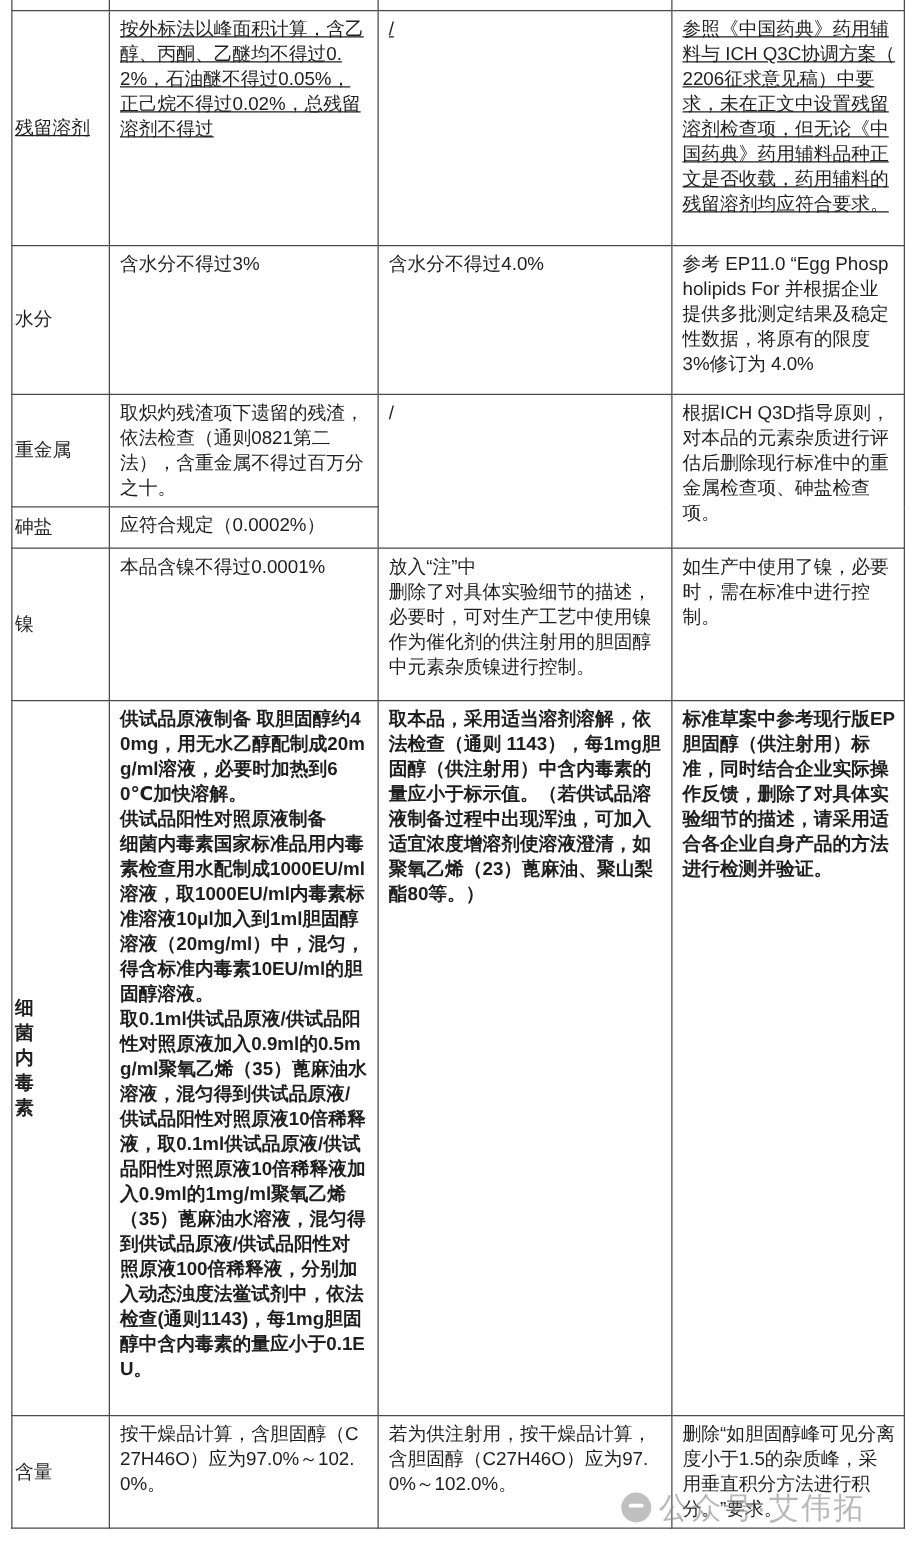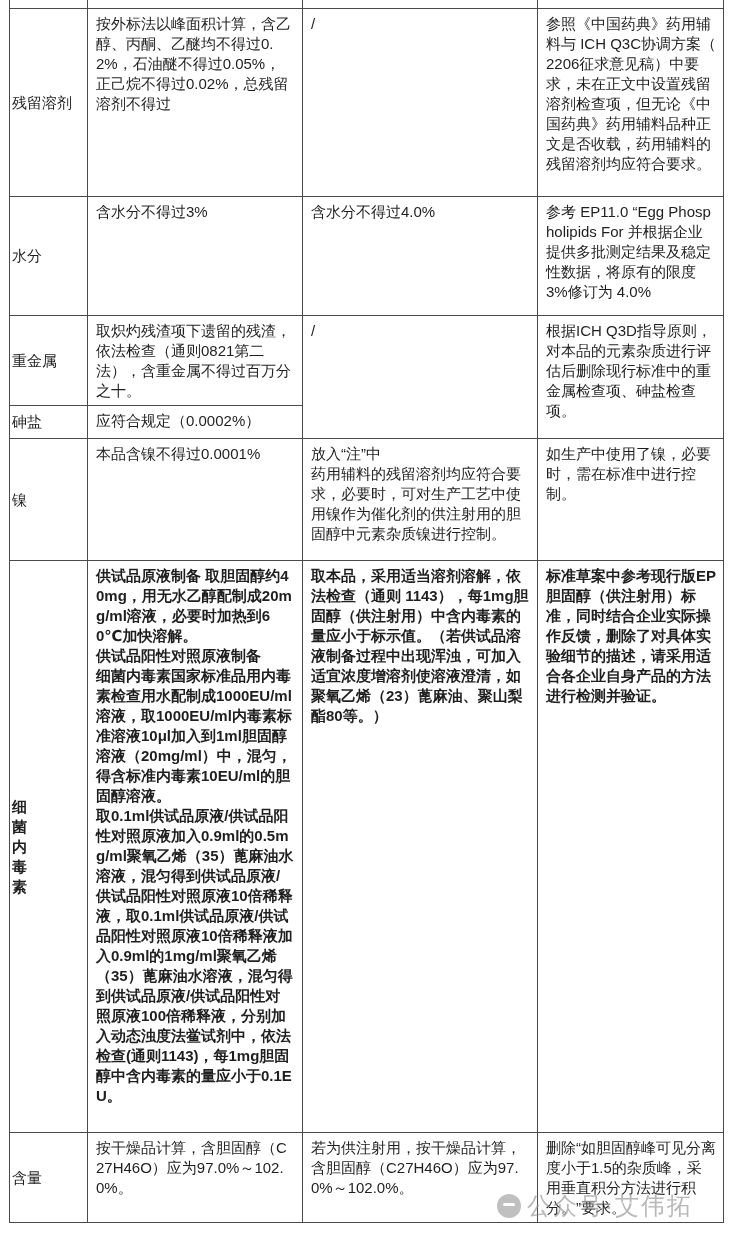--- a/index.html
+++ b/index.html
@@ -20,21 +20,21 @@
     overflow:hidden;
     white-space:pre-line;
     word-break:break-all;
     background:#ffffff;
   }
   .std-table tr.sliver td{border-top:none;padding:0;height:8px;}
   .std-table td.lbl{
     vertical-align:middle;text-align:left;
     padding:2px 2px;word-break:keep-all;
   }
-  .r-residual td{height:178px;}
+  .r-residual td{height:178px;text-decoration:underline;}
   .r-water td{height:109px;}
   .r-heavy td{height:75px;margin-top:16px;}
   .r-arsenic td{height:23px;}
   .r-nickel td{height:112px;}
   .r-endo td{height:562px;font-weight:bold;}
   .r-assay td{height:79px;}
   .watermark{
     position:absolute;left:497px;top:1188px;width:228px;height:36px;
     display:flex;align-items:center;gap:6px;
     color:rgba(140,140,140,0.62);
@@ -93,21 +93,21 @@
 
       <tr class="r-arsenic">
         <td class="lbl">砷盐</td>
         <td>应符合规定（0.0002%）</td>
       </tr>
 
       <tr class="r-nickel">
         <td class="lbl">镍</td>
         <td>本品含镍不得过0.0001%</td>
         <td>放入“注”中
-药用辅料的残留溶剂均应符合要求，必要时，可对生产工艺中使用镍作为催化剂的供注射用的胆固醇中元素杂质镍进行控制。</td>
+删除了对具体实验细节的描述，必要时，可对生产工艺中使用镍作为催化剂的供注射用的胆固醇中元素杂质镍进行控制。</td>
         <td>如生产中使用了镍，必要时，需在标准中进行控制。</td>
       </tr>
 
       <tr class="r-endo">
         <td class="lbl">细
 菌
 内
 毒
 素</td>
         <td>供试品原液制备 取胆固醇约40mg，用无水乙醇配制成20mg/ml溶液，必要时加热到60℃加快溶解。

